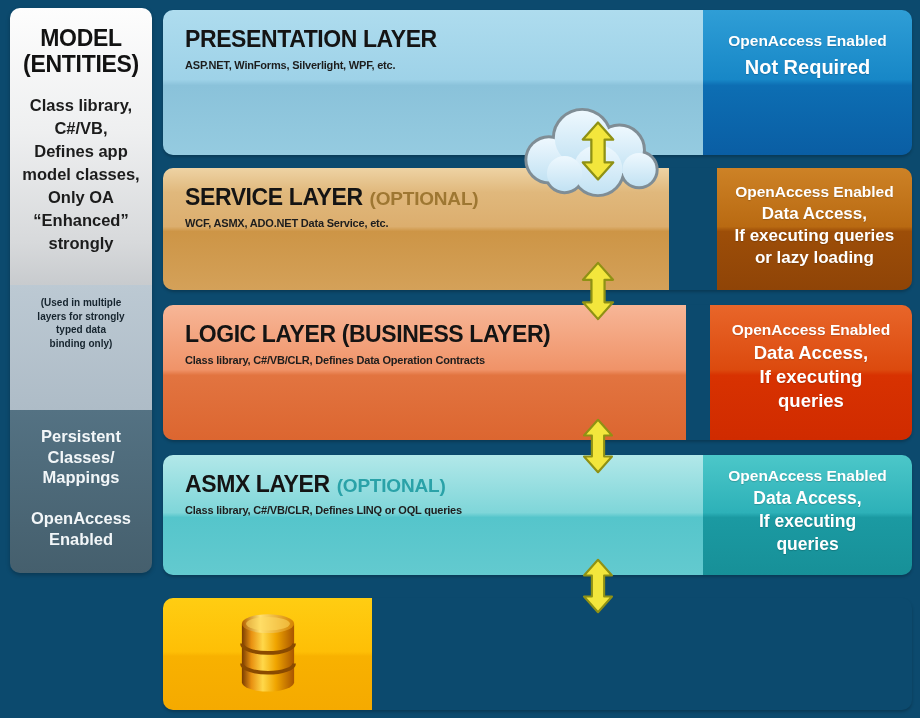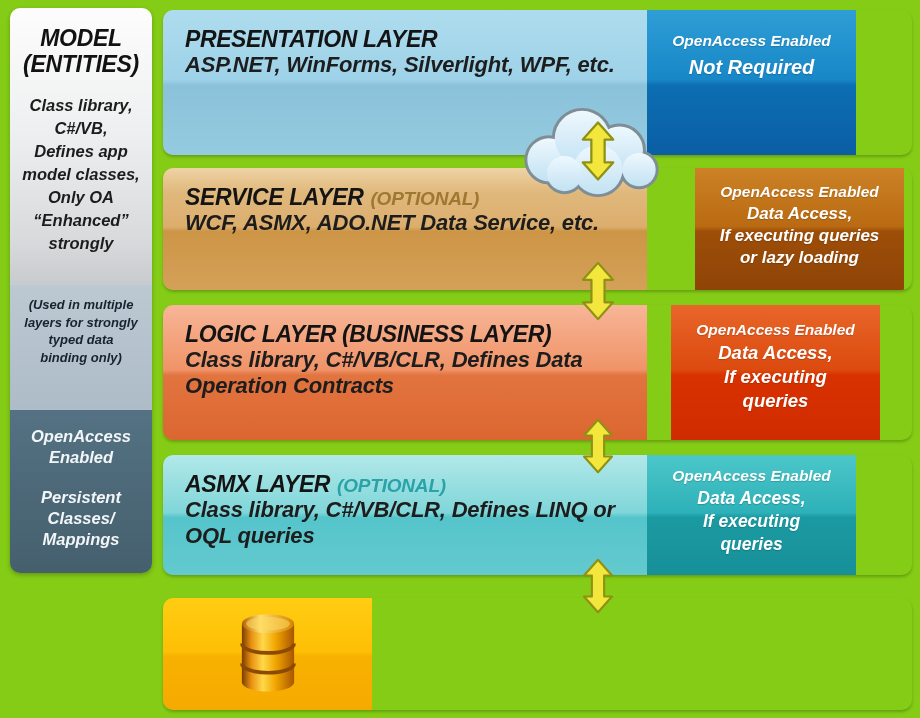--- a/index.html
+++ b/index.html
@@ -1,38 +1,38 @@
 <!DOCTYPE html>
 <html><head>
 <meta charset="utf-8">
 <style>
   html,body{margin:0;padding:0;background:#ffffff;}
   body{font-family:"Liberation Sans","DejaVu Sans",sans-serif;}
-  .canvas{position:relative;width:920px;height:718px;background:#84cc16;overflow:hidden;font-style:italic;}
+  .canvas{position:relative;width:920px;height:718px;background:#0c4a6e;overflow:hidden;}
 
   
   .sidebar{position:absolute;left:10px;top:8px;width:142px;height:565px;border-radius:10px;
            overflow:hidden;display:flex;flex-direction:column;text-align:center;
            box-shadow:0 2px 4px rgba(0,0,0,.25);}
   .sb-top{height:277px;background:linear-gradient(180deg,#fdfdfd 0%,#eeeff0 45%,#d7d9db 85%,#c8cbce 100%);}
   .sb-title{font-size:23px;font-weight:bold;color:#121212;line-height:1.12;padding-top:18px;white-space:pre-line;letter-spacing:-.3px;}
   .sb-desc{font-size:16.5px;font-weight:bold;color:#1c1c1c;line-height:1.4;padding-top:16px;white-space:pre-line;}
   .sb-note{height:125px;background:linear-gradient(180deg,#bcc9d3 0%,#aebcc7 100%);
-           font-size:13px;font-weight:bold;color:#16242e;line-height:1.35;padding-top:11px;white-space:pre-line;box-sizing:border-box;}
+           font-size:10px;font-weight:bold;color:#16242e;line-height:1.35;padding-top:11px;white-space:pre-line;box-sizing:border-box;}
   .sb-foot{flex:1;background:linear-gradient(180deg,#547283 0%,#455f6d 100%);color:#f2f6f8;
            font-size:16.5px;font-weight:bold;line-height:1.25;padding-top:16px;}
   .sb-foot .blk{white-space:pre-line;margin-bottom:20px;}
 
   
   .row{position:absolute;left:163px;width:749px;display:flex;border-radius:10px;overflow:hidden;
        box-shadow:0 2px 3px rgba(0,0,0,.22);}
-  .row-main{width:484px;box-sizing:border-box;padding:17px 0 0 22px;}
+  .row-main{width:540px;box-sizing:border-box;padding:17px 0 0 22px;}
   .row-side{width:209px;box-sizing:border-box;text-align:center;color:#ffffff;}
   .layer-title{font-size:23px;font-weight:bold;color:#141414;letter-spacing:-.4px;line-height:1.05;}
-  .layer-sub{font-size:22px;font-weight:bold;color:#1d1d1d;margin-top:1px;letter-spacing:-.2px;}
+  .layer-sub{font-size:11px;font-weight:bold;color:#1d1d1d;margin-top:8px;letter-spacing:-.2px;}
   .optional{font-size:19px;font-weight:bold;margin-left:7px;letter-spacing:-.2px;}
   .side-header{font-size:15.5px;font-weight:bold;text-shadow:0 1px 1px rgba(0,0,0,.18);}
   .side-emph{font-size:18.5px;font-weight:bold;line-height:1.3;white-space:pre-line;margin-top:2px;text-shadow:0 1px 1px rgba(0,0,0,.18);}
 
   .r1{top:10px;height:145px;}
   .r1 .row-main{background:linear-gradient(180deg,#aedcee 0%,#9ed2e8 48%,#8ac2da 52%,#95cbe0 100%);}
   .r1 .row-side{background:linear-gradient(180deg,#2f9ed6 0%,#1787c7 48%,#0d6eb3 52%,#0a5ea4 100%);padding-top:22px;}
   .r1 .side-emph{font-size:20px;margin-top:4px;}
 
   .r2{top:168px;height:122px;gap:48px;}
@@ -104,25 +104,25 @@
 model classes,
 Only OA
 “Enhanced”
 strongly</div>
     </div>
     <div class="sb-note">(Used in multiple
 layers for strongly
 typed data
 binding only)</div>
     <div class="sb-foot">
-      <div class="blk">OpenAccess
-Enabled</div>
       <div class="blk">Persistent
 Classes/
 Mappings</div>
+      <div class="blk">OpenAccess
+Enabled</div>
     </div>
   </div>
 
   <div class="row r1">
     <div class="row-main">
       <div class="layer-title">PRESENTATION LAYER</div>
       <div class="layer-sub">ASP.NET, WinForms, Silverlight, WPF, etc.</div>
     </div>
     <div class="row-side">
       <div class="side-header">OpenAccess Enabled</div>

